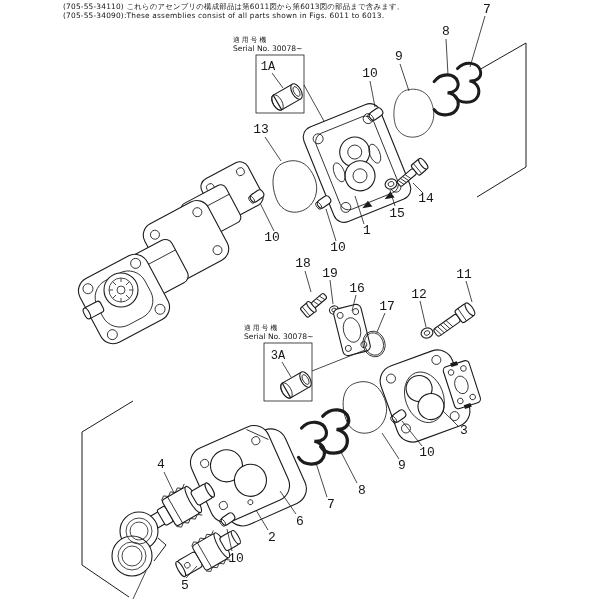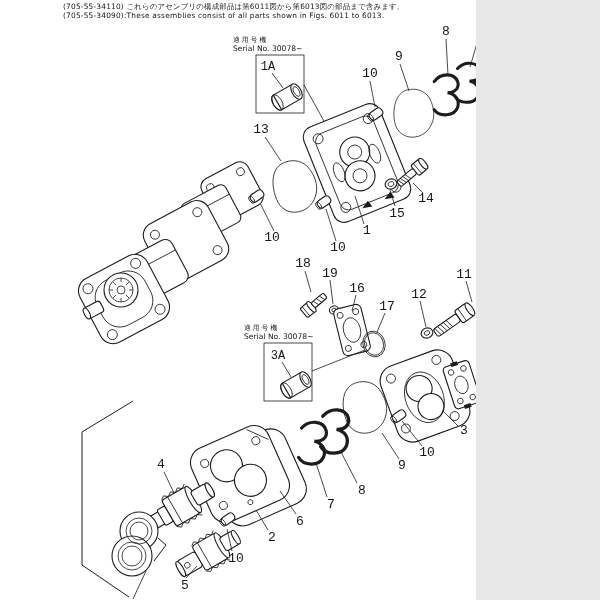--- a/index.html
+++ b/index.html
@@ -1,17 +1,17 @@
 <!DOCTYPE html>
 <html><head>
 <meta charset="utf-8">
 <style>
   html,body{margin:0;padding:0;background:#e8e8e8;}
   .stage{
-    width:476px;height:600px;background:#ffffff;position:relative;
+    width:600px;height:600px;background:#ffffff;position:relative;
     font-family:"DejaVu Sans",sans-serif;overflow:hidden;
   }
   svg{display:block}
   svg text{fill:#161616;}
   .hdr{font-size:7.4px;letter-spacing:.2px;font-family:"DejaVu Sans",sans-serif;}
   .serial-jp{font-size:6.8px;letter-spacing:2px;font-family:"DejaVu Sans",sans-serif;}
   .serial-en{font-size:7.6px;font-family:"DejaVu Sans",sans-serif;}
   .plbl{font-size:13px;font-family:"Liberation Mono","DejaVu Sans Mono",monospace;text-anchor:middle;}
   .boxlbl{font-size:12px;font-family:"Liberation Mono","DejaVu Sans Mono",monospace;text-anchor:middle;}
   .part{fill:#ffffff;stroke:#1c1c1c;stroke-width:1.1;stroke-linejoin:round;}

